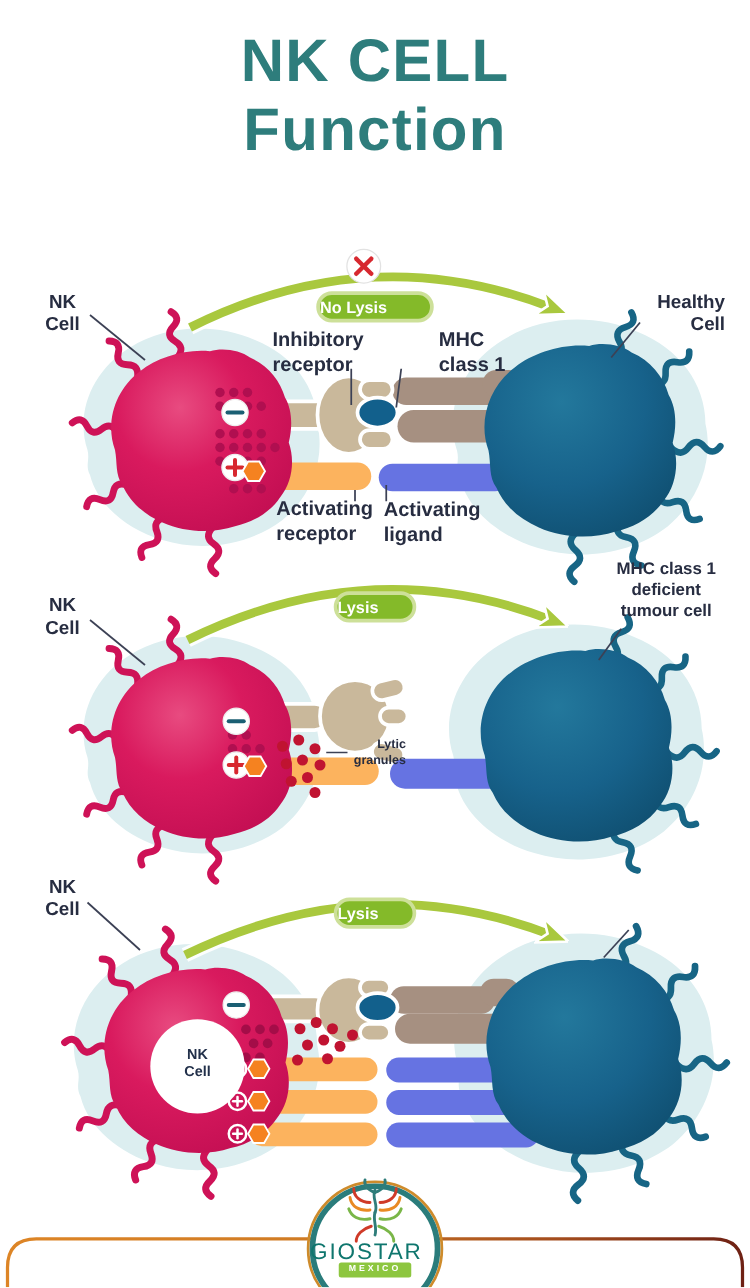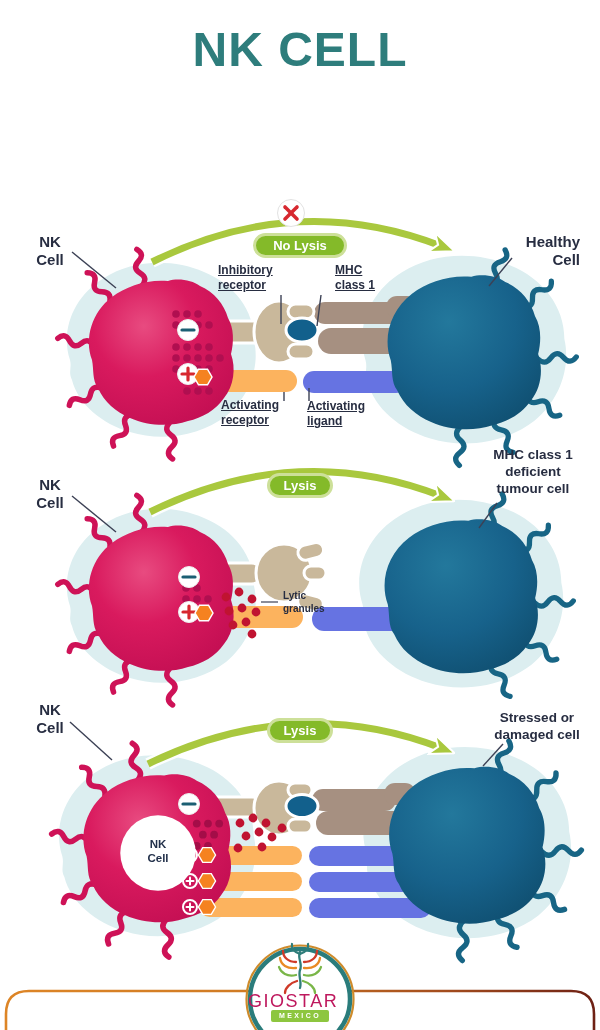--- a/index.html
+++ b/index.html
@@ -4,39 +4,40 @@
 <style>
   html,body{margin:0;padding:0;background:#ffffff;}
   .page{position:relative;width:600px;height:1030px;background:#ffffff;overflow:hidden;
         font-family:"Liberation Sans",sans-serif;}
   .title{position:absolute;top:22px;left:0;width:600px;text-align:center;margin:0;
          color:#2E7D7C;font-weight:800;font-size:48px;line-height:1.15;letter-spacing:1px;}
   .title span{display:block;}
   svg.decor{position:absolute;left:0;top:0;}
   .lbl{position:absolute;white-space:pre-line;color:#272D41;}
   .cellname{font-size:15px;font-weight:700;text-align:center;line-height:1.22;}
-  .fieldlbl{font-size:12px;font-weight:700;line-height:1.28;text-decoration:underline;}
-  .smalllbl{font-size:10px;font-weight:700;line-height:1.25;}
+  .fieldlbl{font-size:16px;font-weight:700;line-height:1.28;}
+  .smalllbl{font-size:10px;font-weight:700;line-height:1.25;text-align:right;}
   .rightname{font-size:13.5px;font-weight:700;text-align:center;line-height:1.27;}
   .badge{position:absolute;background:#84BA29;border:3px solid #CDE099;border-radius:14px;
-         color:#ffffff;font-weight:700;font-size:13px;text-align:center;line-height:19px;height:19px;}
+         color:#ffffff;font-weight:700;font-size:13px;text-align:left;line-height:19px;height:19px;}
   .innerlbl{font-size:11.5px;font-weight:700;text-align:center;line-height:1.2;color:#22304A;}
-  .logo-brand{position:absolute;left:248px;top:991px;width:104px;
-              font-size:18px;color:#be185d;letter-spacing:1.5px;font-weight:400;}
+  .logo-brand{position:absolute;left:248px;top:991px;width:86px;text-align:center;
+              font-size:18px;color:#0f766e;letter-spacing:1.5px;font-weight:400;}
   .logo-region{position:absolute;left:271px;top:1010px;width:58px;height:12px;background:#8DC63F;
                color:#ffffff;font-size:7px;font-weight:700;letter-spacing:2.4px;text-align:center;
                line-height:12px;border-radius:2px;}
 </style>
 </head>
 <body>
 
 <div class="page">
 
   <h1 class="title">
     <span>NK CELL</span>
+    <span>Function</span>
   </h1>
 
   <svg class="decor" width="600" height="1030" viewBox="0 0 600 1030">
     <defs>
       <radialGradient id="pinkGrad" cx="38%" cy="32%" r="78%">
         <stop offset="0%" stop-color="#E84B80"></stop>
           <stop offset="45%" stop-color="#D91A5E"></stop>
           <stop offset="100%" stop-color="#C20E52"></stop>
       </radialGradient>
       <radialGradient id="tealGrad" cx="40%" cy="30%" r="80%">
@@ -372,40 +373,38 @@
     </g>
   </svg>
 
   <div class="lbl cellname" style="left:24px;top:233px;width:52px;">NK
 Cell</div>
   <div class="badge" style="left:253px;top:233px;width:88px;">No Lysis</div>
   <div class="lbl cellname" style="left:494px;top:233px;width:86px;text-align:right;">Healthy
 Cell</div>
   <div class="lbl fieldlbl" style="left:218px;top:263px;">Inhibitory
 receptor</div>
-  <div class="lbl fieldlbl" style="left:335px;top:263px;">MHC
+  <div class="lbl fieldlbl" style="left:351px;top:263px;">MHC
 class 1</div>
   <div class="lbl fieldlbl" style="left:221px;top:398px;">Activating
 receptor</div>
   <div class="lbl fieldlbl" style="left:307px;top:399px;">Activating
 ligand</div>
 
   <div class="lbl cellname" style="left:24px;top:476px;width:52px;">NK
 Cell</div>
   <div class="badge" style="left:267px;top:473px;width:60px;">Lysis</div>
   <div class="lbl rightname" style="left:477px;top:446px;width:112px;">MHC class 1
 deficient
 tumour cell</div>
   <div class="lbl smalllbl" style="left:283px;top:590px;">Lytic
 granules</div>
 
   <div class="lbl cellname" style="left:24px;top:701px;width:52px;">NK
 Cell</div>
   <div class="badge" style="left:267px;top:718px;width:60px;">Lysis</div>
-  <div class="lbl rightname" style="left:482px;top:709px;width:110px;">Stressed or
-damaged cell</div>
   <div class="lbl innerlbl" style="left:128px;top:838px;width:60px;">NK
 Cell</div>
 
   <div class="logo-brand">GIOSTAR</div>
   <div class="logo-region">MEXICO</div>
 
 </div>
 
 </body></html>

